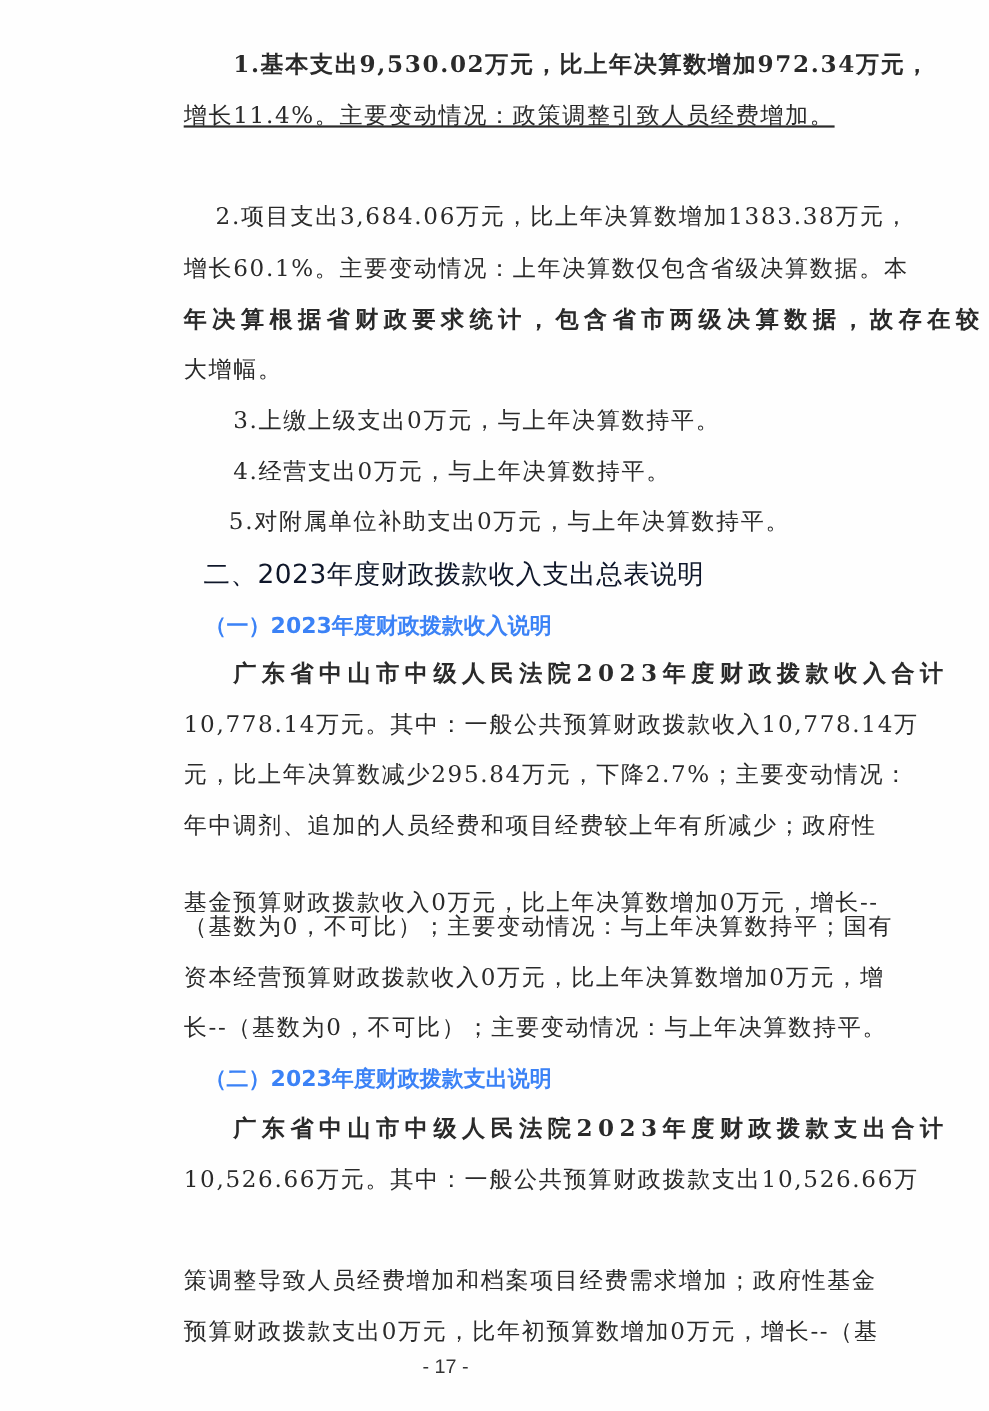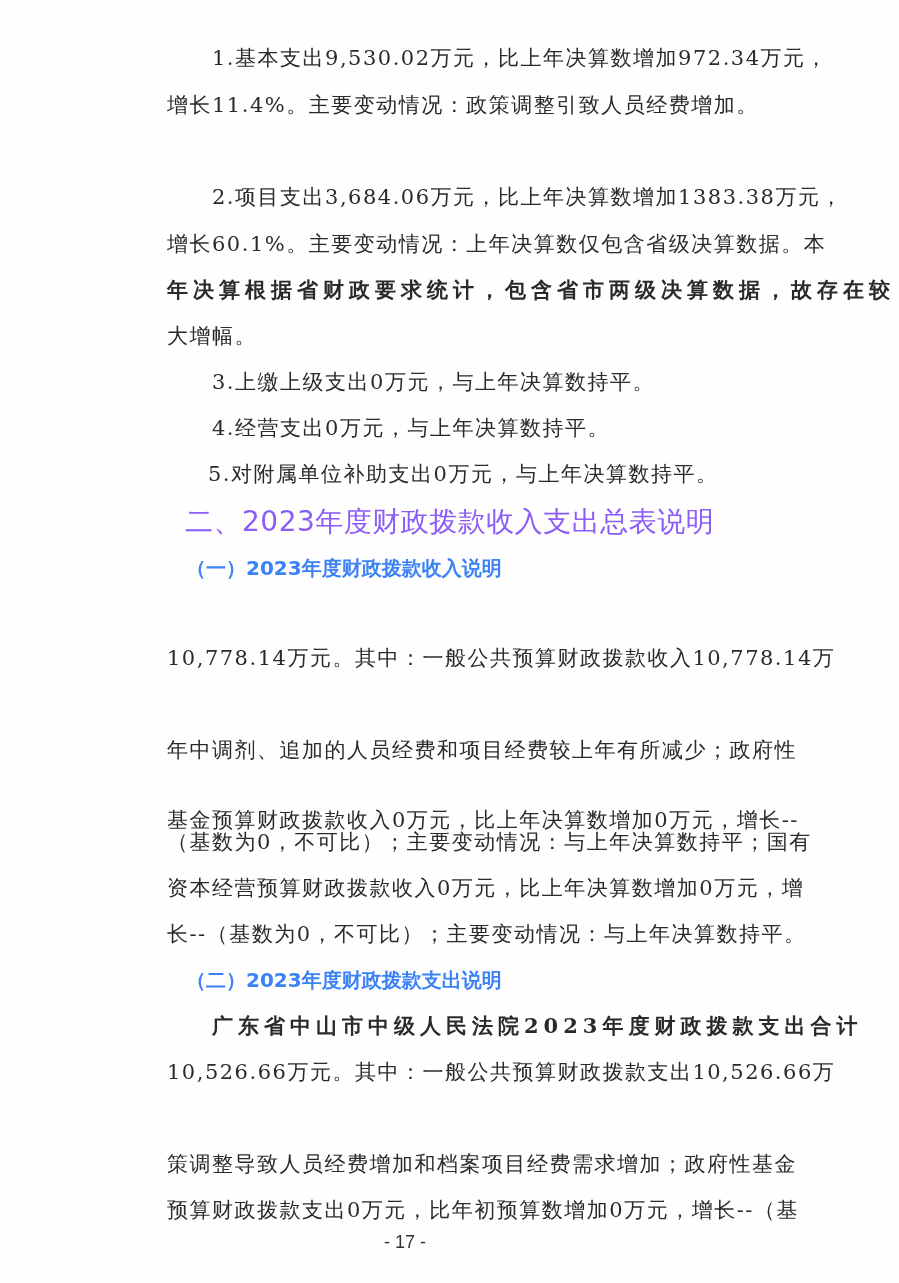--- a/index.html
+++ b/index.html
@@ -10,54 +10,56 @@
   }
   .page { position: absolute; left: 0; top: 0; width: 899px; height: 1283px; background: #fefefe; }
   .line {
     position: absolute; white-space: nowrap;
     font-size: 21px; line-height: 28px; letter-spacing: 1.5px; color: #2a2a2a;
   }
   .line.wide { letter-spacing: 5px; font-weight: bold; }
   .h1 {
     position: absolute; white-space: nowrap;
     font-family: "DejaVu Sans", "Liberation Sans", sans-serif;
-    font-size: 28px; line-height: 28px; color: #8b5cf6; letter-spacing: 0.5px;
+    font-size: 24px; line-height: 28px; color: #0f172a; letter-spacing: 0.5px;
   }
   .h2 {
     position: absolute; white-space: nowrap;
     font-family: "DejaVu Sans", "Liberation Sans", sans-serif;
     font-weight: bold; font-size: 20px; line-height: 28px; color: #3b82f6;
   }
   .footer {
     position: absolute; left: 0; width: 810px; top: 1222px; text-align: center;
     font-family: "Liberation Sans", sans-serif; font-size: 18px; color: #333;
   }
 </style>
 </head>
 <body>
 
 <div class="page">
 
-  <div class="line" style="left:212px; top:44px;">1.基本支出9,530.02万元，比上年决算数增加972.34万元，</div>
-  <div class="line" style="left:167px; top:91px;">增长11.4%。主要变动情况：政策调整引致人员经费增加。</div>
+  <div class="line" style="left:212px; top:44px;font-weight:bold;">1.基本支出9,530.02万元，比上年决算数增加972.34万元，</div>
+  <div class="line" style="left:167px; top:91px;text-decoration:underline;">增长11.4%。主要变动情况：政策调整引致人员经费增加。</div>
 
-  <div class="line" style="left:212px; top:183px;">2.项目支出3,684.06万元，比上年决算数增加1383.38万元，</div>
+  <div class="line" style="left:196px; top:183px;">2.项目支出3,684.06万元，比上年决算数增加1383.38万元，</div>
   <div class="line" style="left:167px; top:230px;">增长60.1%。主要变动情况：上年决算数仅包含省级决算数据。本</div>
   <div class="line wide" style="left:167px; top:276px;">年决算根据省财政要求统计，包含省市两级决算数据，故存在较</div>
   <div class="line" style="left:167px; top:322px;">大增幅。</div>
 
   <div class="line" style="left:212px; top:368px;">3.上缴上级支出0万元，与上年决算数持平。</div>
   <div class="line" style="left:212px; top:414px;">4.经营支出0万元，与上年决算数持平。</div>
   <div class="line" style="left:208px; top:460px;">5.对附属单位补助支出0万元，与上年决算数持平。</div>
 
   <div class="h1" style="left:185px; top:508px;">二、2023年度财政拨款收入支出总表说明</div>
 
   <div class="h2" style="left:186px; top:554px;">（一）2023年度财政拨款收入说明</div>
 
+  <div class="line wide" style="left:212px; top:598px;">广东省中山市中级人民法院2023年度财政拨款收入合计</div>
   <div class="line" style="left:167px; top:644px;">10,778.14万元。其中：一般公共预算财政拨款收入10,778.14万</div>
+  <div class="line" style="left:167px; top:690px;">元，比上年决算数减少295.84万元，下降2.7%；主要变动情况：</div>
   <div class="line" style="left:167px; top:736px;">年中调剂、追加的人员经费和项目经费较上年有所减少；政府性</div>
   <div class="line" style="left:167px; top:806px;">基金预算财政拨款收入0万元，比上年决算数增加0万元，增长--</div>
   <div class="line" style="left:167px; top:828px;">（基数为0，不可比）；主要变动情况：与上年决算数持平；国有</div>
   <div class="line" style="left:167px; top:874px;">资本经营预算财政拨款收入0万元，比上年决算数增加0万元，增</div>
   <div class="line" style="left:167px; top:920px;">长--（基数为0，不可比）；主要变动情况：与上年决算数持平。</div>
 
   <div class="h2" style="left:186px; top:966px;">（二）2023年度财政拨款支出说明</div>
 
   <div class="line wide" style="left:212px; top:1012px;">广东省中山市中级人民法院2023年度财政拨款支出合计</div>
   <div class="line" style="left:167px; top:1058px;text-align:right;">10,526.66万元。其中：一般公共预算财政拨款支出10,526.66万</div>

